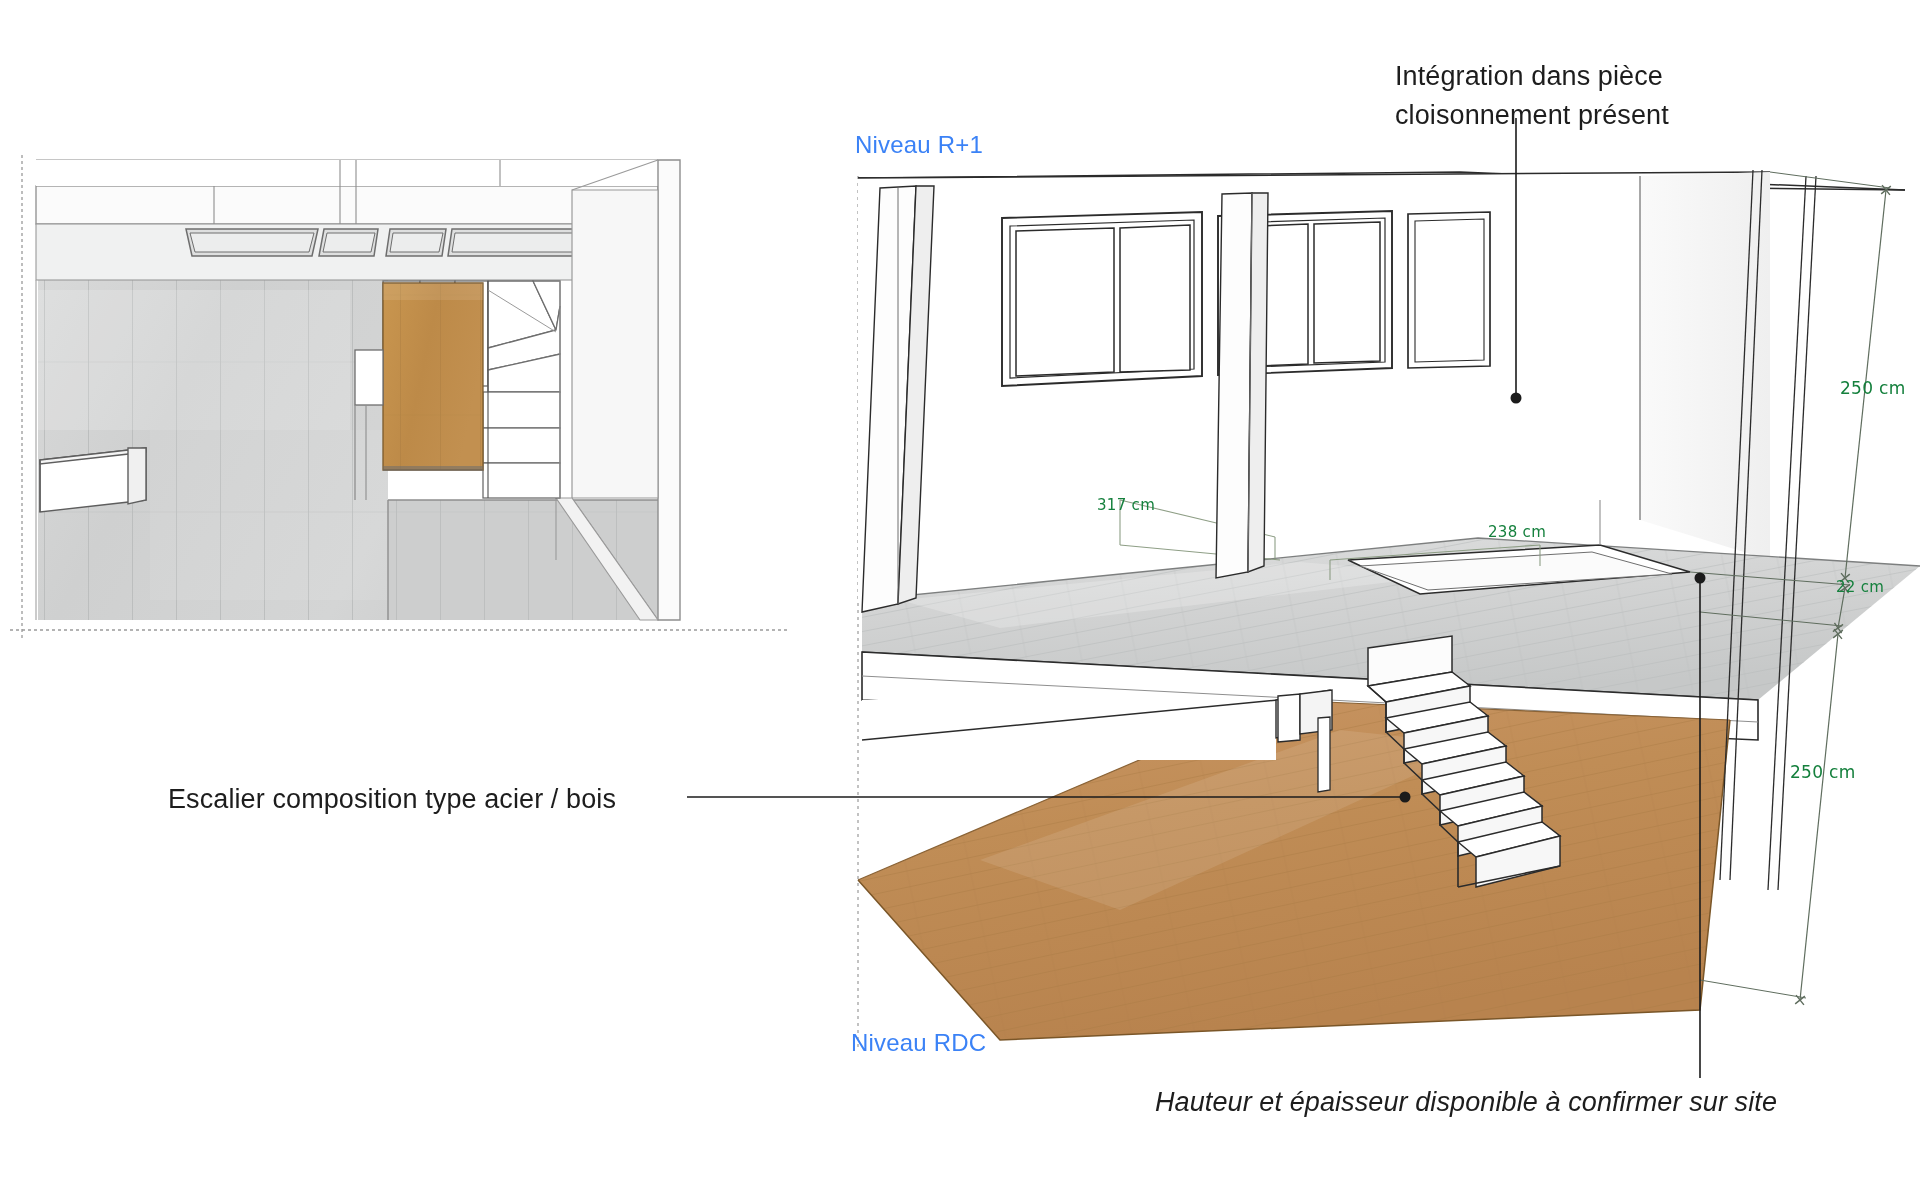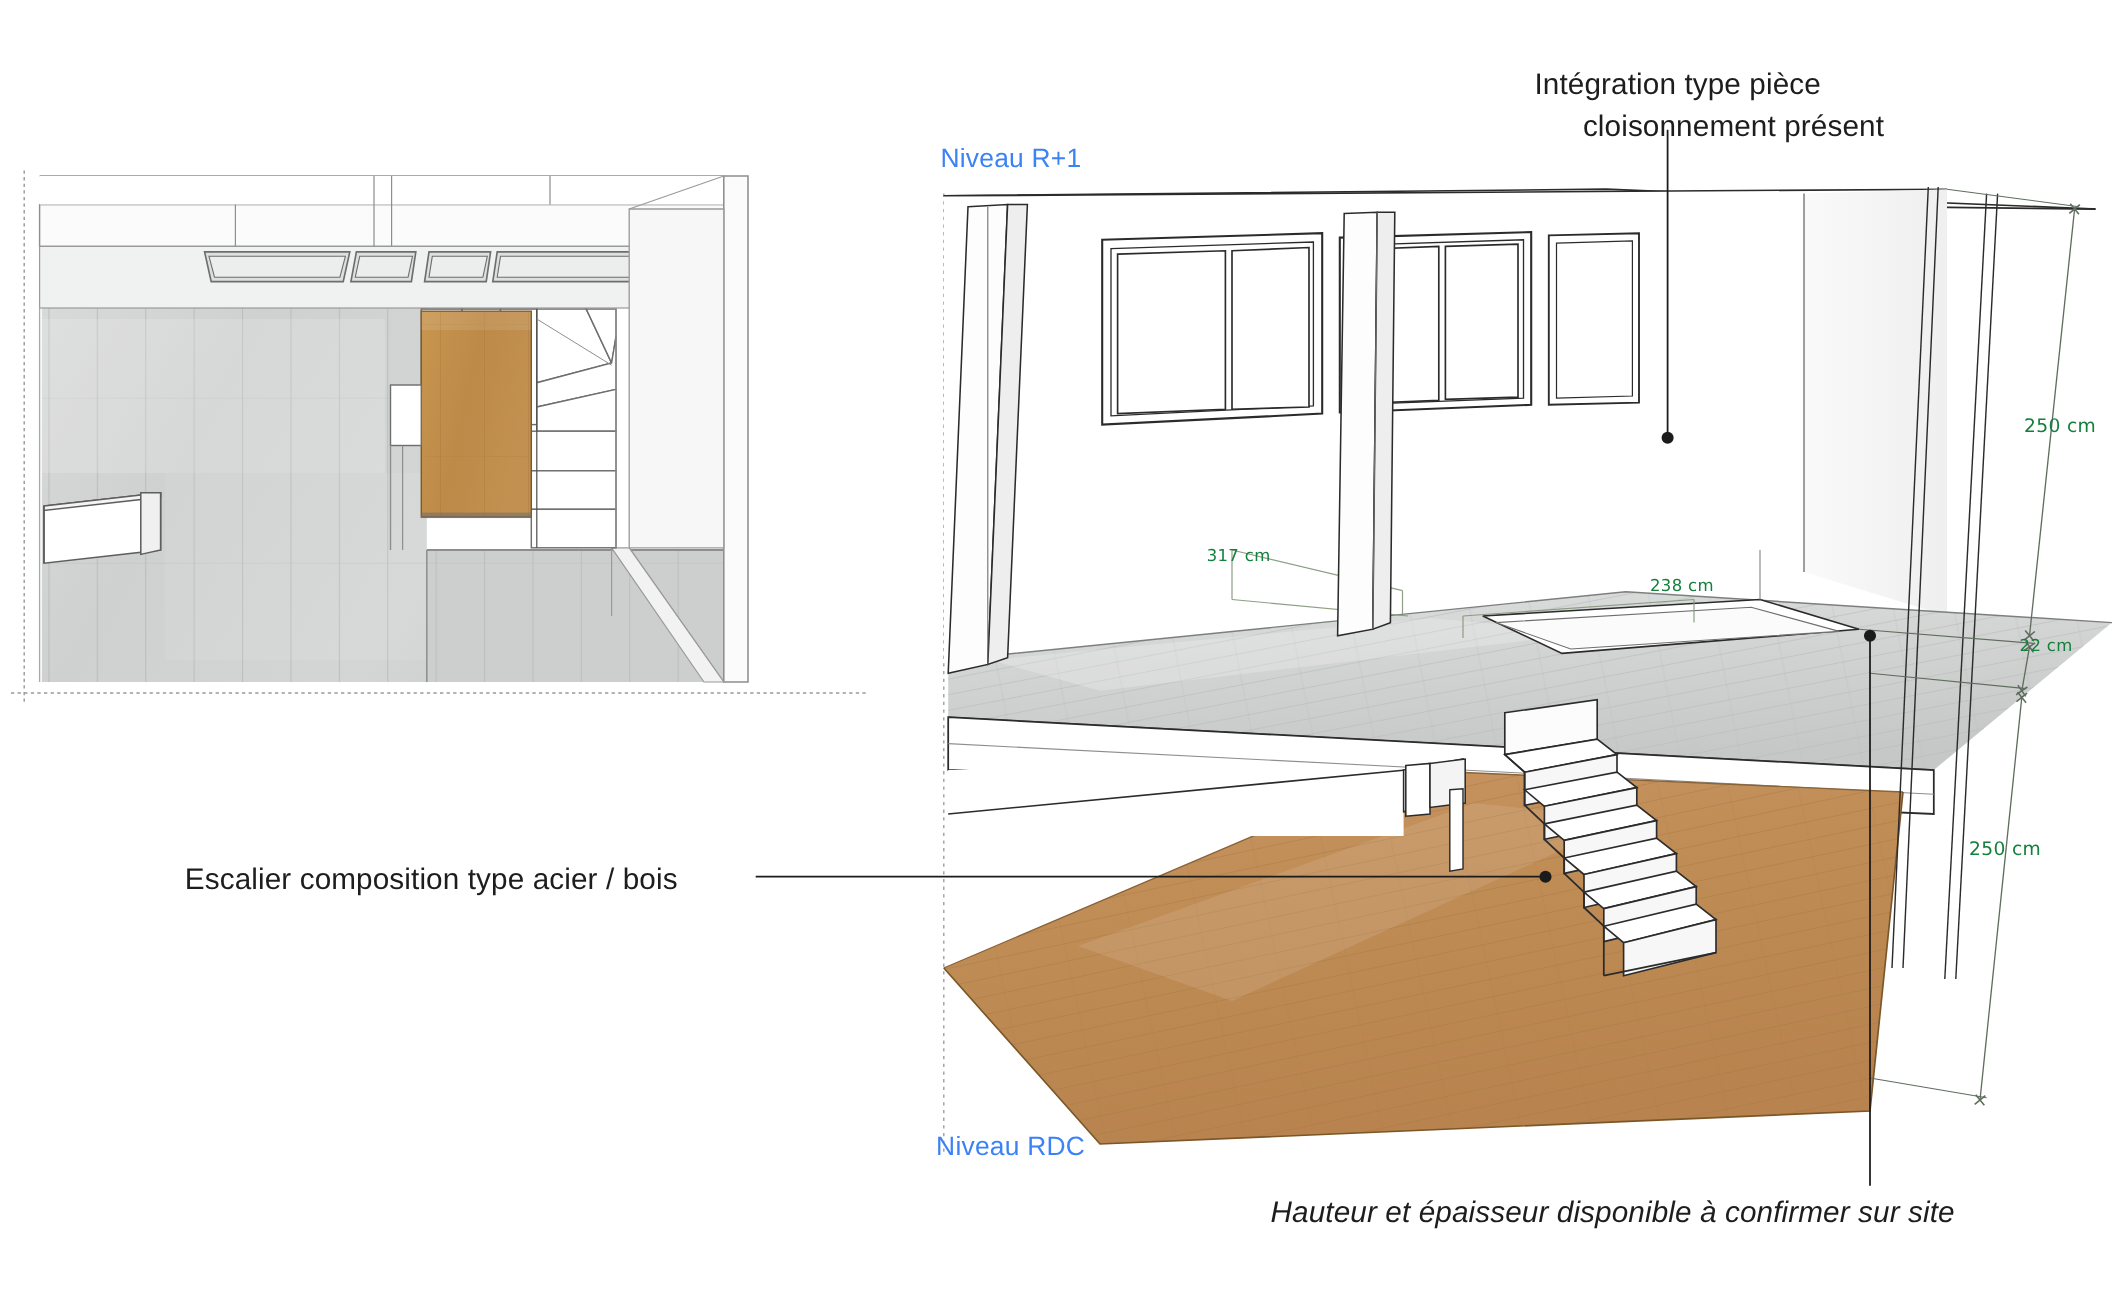--- a/index.html
+++ b/index.html
@@ -371,26 +371,26 @@
         <line x1="1700" y1="578" x2="1700" y2="1078" stroke="#1b1b1b" stroke-width="1.6"></line>
         <circle cx="1700" cy="578" r="5.5" fill="#1b1b1b"></circle>
       </g>
     </g>
   </svg>
 
   <div class="lvl" style="left:855px;top:131px;">Niveau R+1</div>
 
   <div class="lvl" style="left:851px;top:1029px;">Niveau RDC</div>
 
-  <div class="anno" style="left:1395px;top:59px;">Intégration type pièce</div>
-  <div class="anno" style="left:1395px;top:98px;margin-left:44px;">cloisonnement présent</div>
+  <div class="anno" style="left:1395px;top:59px;">Intégration dans pièce</div>
+  <div class="anno" style="left:1395px;top:98px;">cloisonnement présent</div>
 
   <div class="anno" style="left:168px;top:782px;">Escalier composition type acier / bois</div>
 
   <div class="anno" style="left:1155px;top:1085px;font-style:italic;">Hauteur et épaisseur disponible à confirmer sur site</div>
 
   <div class="dim" style="left:1840px;top:378px;">250 cm</div>
   <div class="dim tiny" style="left:1836px;top:578px;">22 cm</div>
   <div class="dim" style="left:1790px;top:762px;">250 cm</div>
   <div class="dim tiny" style="left:1097px;top:496px;">317 cm</div>
-  <div class="dim tiny" style="left:1488px;top:523px;margin-left:12px;">238 cm</div>
+  <div class="dim tiny" style="left:1488px;top:523px;">238 cm</div>
 
 </div>
 
 </body></html>

